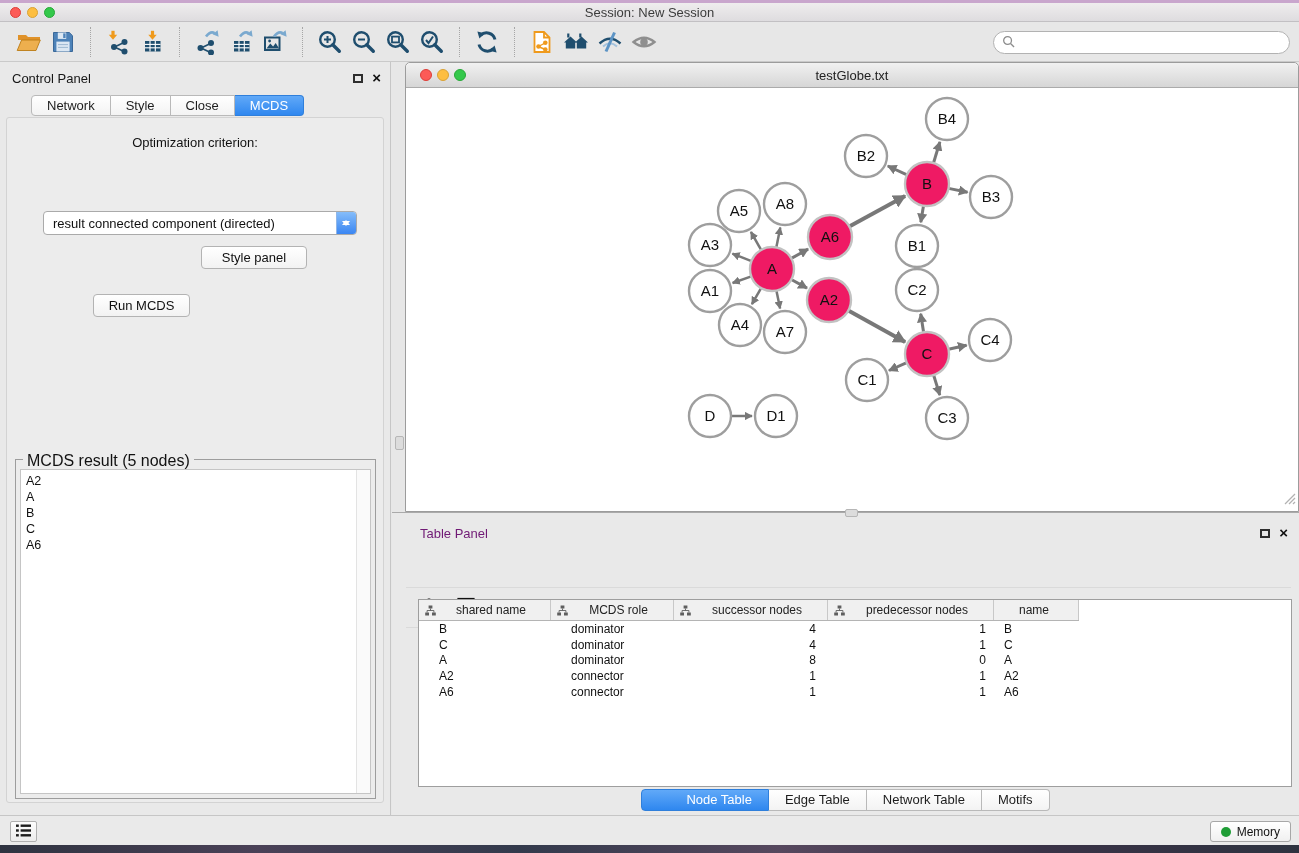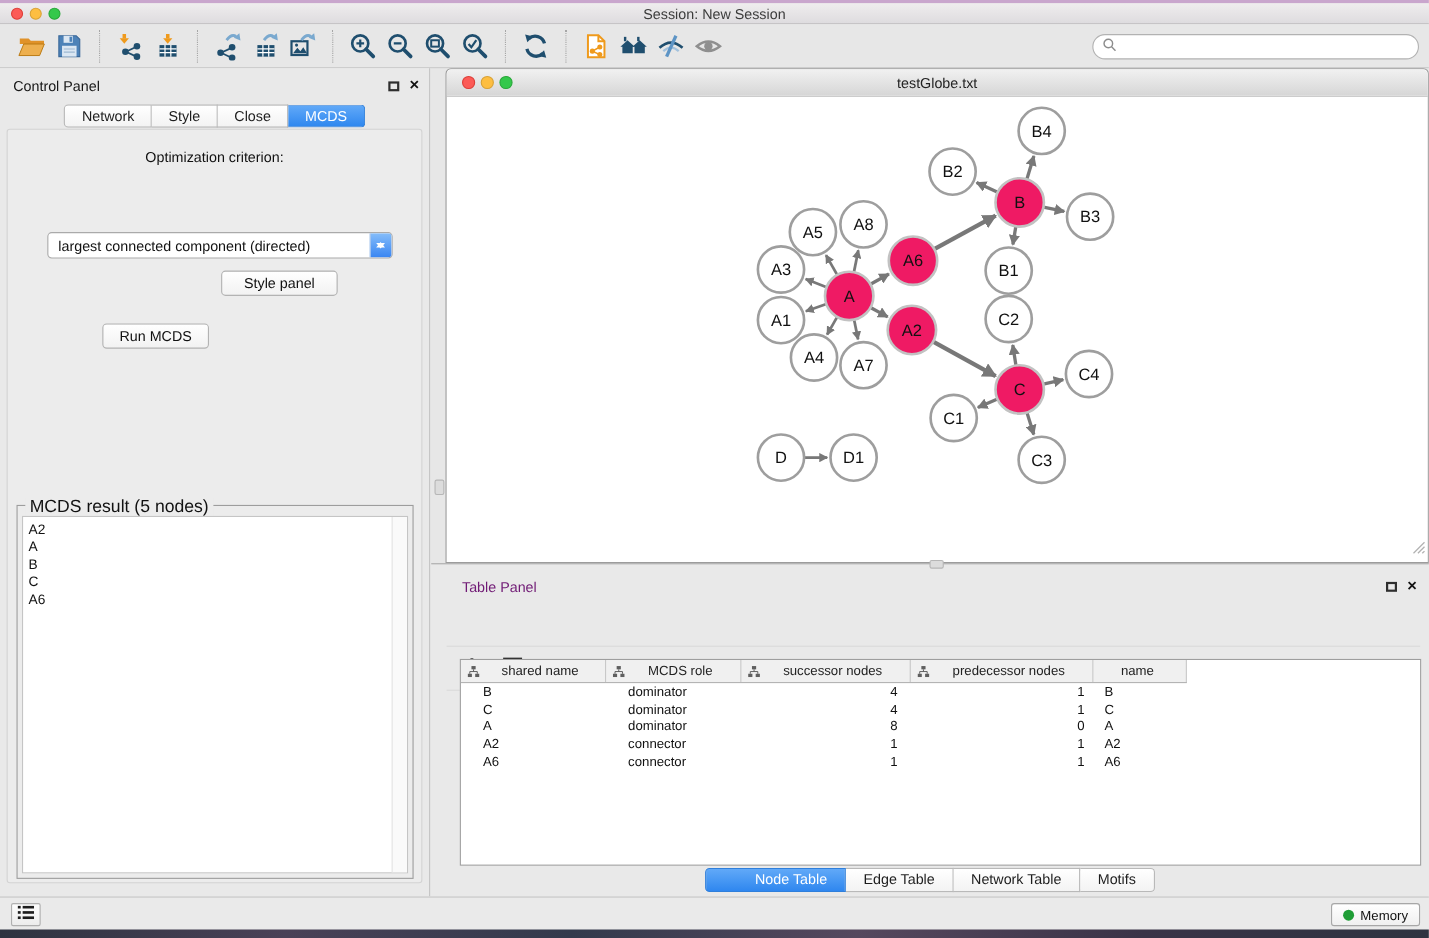--- a/index.html
+++ b/index.html
@@ -22,21 +22,21 @@
   .tsep { width:0; height:30px; border-left:1px dotted #a6a6a6; margin:0 10px; }
   .searchbox { position:absolute; right:9px; top:9px; width:297px; height:23px; background:#fff; border:1px solid #b2b2b2; border-radius:12px; display:flex; align-items:center; padding:0 8px; gap:4px; }
   .searchbox input { border:none; outline:none; background:transparent; flex:1; font-size:12px; font-family:inherit; }
 
   
   .control-panel { position:absolute; left:0; top:62px; width:391px; height:753px; background:#e9e9e9; border-right:1px solid #c6c6c6; }
   .cp-title { position:absolute; left:12px; top:9px; font-size:13px; color:#161616; }
   .panel-ctl { position:absolute; right:9px; top:9px; display:flex; gap:9px; align-items:center; height:14px; }
   .float-btn { width:10px; height:9px; border:2px solid #2e2e2e; display:inline-block; }
   .close-btn { font-size:15px; font-weight:bold; color:#111; line-height:12px; }
-  .cp-tabs { position:absolute; left:0; top:33px; width:100%; display:flex; justify-content:center; }
+  .cp-tabs { position:absolute; left:0; top:33px; width:100%; display:flex; justify-content:flex-start;padding-left:31px; }
   .cptab { height:21px; line-height:19px; padding:0 15px; font-size:13px; color:#1d1d1d; background:linear-gradient(#ffffff,#f3f3f3); border:1px solid #b9b9b9; border-left:none; }
   .cptab.first { border-left:1px solid #b9b9b9; border-radius:4px 0 0 4px; }
   .cptab.last { border-radius:0 4px 4px 0; }
   .cptab.active { background:linear-gradient(#61a9f8,#2f87ef); border-color:#2f7fdb; color:#fff; }
   .cp-content { position:absolute; left:6px; top:55px; right:6px; bottom:12px; background:#ececec; border:1px solid #d3d3d3; border-radius:3px; }
   .opt-label { position:absolute; top:17px; width:100%; text-align:center; font-size:13px; color:#111; }
   .combo { position:absolute; left:36px; top:93px; width:314px; height:24px; background:#fff; border:1px solid #aaa; border-radius:4px; display:flex; align-items:center; overflow:hidden; }
   .combo-text { flex:1; font-size:13px; padding-left:9px; color:#111; white-space:nowrap; }
   .combo-btn { width:20px; align-self:stretch; background:linear-gradient(#85bdfa,#3a86f2); position:relative; border-left:1px solid #8fb6e8; }
   .combo-btn::before { content:""; position:absolute; left:5px; top:4px; border:4.5px solid transparent; border-bottom:5px solid #fff; }
@@ -294,21 +294,21 @@
     </div>
     <div class="cp-tabs">
         <div class="cptab first">Network</div>
         <div class="cptab">Style</div>
         <div class="cptab">Close</div>
         <div class="cptab active last">MCDS</div>
       </div>
     <div class="cp-content">
       <div class="opt-label">Optimization criterion:</div>
       <div class="combo">
-        <span class="combo-text">largest connected component (directed)</span>
+        <span class="combo-text">result connected component (directed)</span>
         <span class="combo-btn"></span>
       </div>
       <div class="btn btn-run">Run MCDS</div>
       <div class="btn btn-close">Style panel</div>
       <div class="fieldset">
         <span class="fieldset-legend">MCDS result (5 nodes)</span>
         <div class="result-box">
           <div class="result-items">
               <div class="ritem">A2</div>
               <div class="ritem">A</div>

